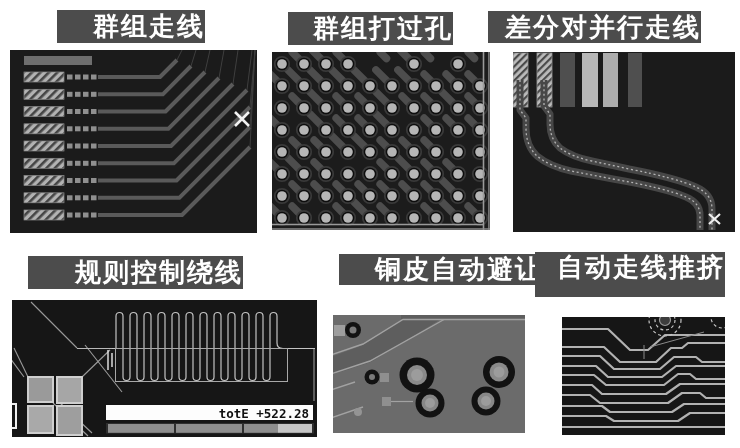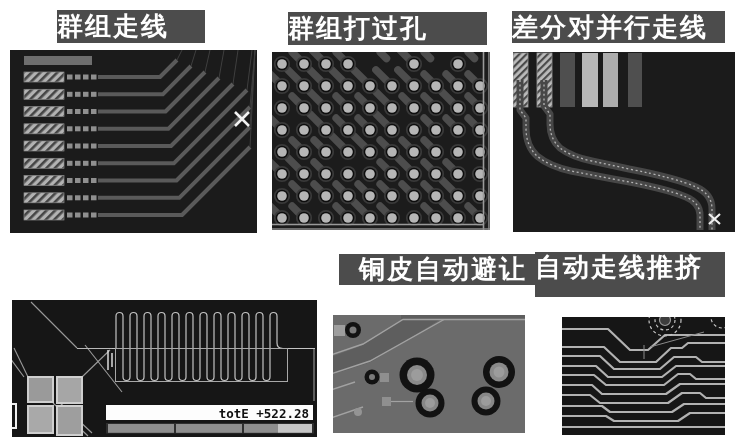--- a/index.html
+++ b/index.html
@@ -1,33 +1,34 @@
 <!DOCTYPE html>
 <html><head>
 <meta charset="utf-8">
 <style>
   html,body{margin:0;padding:0;background:#ffffff;}
   .stage{position:relative;width:740px;height:448px;background:#ffffff;overflow:hidden;
          font-family:"Liberation Sans",sans-serif;}
   .caption{position:absolute;background:#4c4c4c;color:#ffffff;font-weight:bold;
-           font-size:26px;letter-spacing:2px;text-align:left;white-space:nowrap;
+           font-size:26px;letter-spacing:2px;text-align:right;white-space:nowrap;
            overflow:hidden;}
   .panel{position:absolute;}
   .panel svg{display:block;}
   text.statusbar{font-family:"DejaVu Sans Mono","Liberation Mono",monospace;
                  font-weight:bold;font-size:12.5px;fill:#111;}
 </style>
 </head>
 <body>
 
 <div class="stage">
 
   <div class="caption" style="left:57px;top:10px;width:148px;height:33px;line-height:33px;">群组走线</div>
-  <div class="caption" style="left:288px;top:12px;width:199px;height:33px;line-height:33px;">群组打过孔</div>
-  <div class="caption" style="left:512px;top:11px;width:213px;height:32px;line-height:32px;">差分对并行走线</div>
+  <div class="caption" style="left:288px;top:12px;width:165px;height:33px;line-height:33px;">群组打过孔</div>
+  <div class="caption" style="left:488px;top:11px;width:213px;height:32px;line-height:32px;">差分对并行走线</div>
+  <div class="caption" style="left:28px;top:256px;width:215px;height:33px;line-height:33px;">规则控制绕线</div>
   <div class="caption" style="left:339px;top:254px;width:184px;height:31px;line-height:31px;padding-left:20px;">铜皮自动避让</div>
   <div class="caption" style="left:535px;top:252px;width:190px;height:45px;line-height:31px;">自动走线推挤</div>
 
   <div class="panel" style="left:10px;top:50px;">
     <svg width="247" height="183" viewBox="0 0 247 183">
       <defs>
         <pattern id="hatch1" width="6" height="6" patternUnits="userSpaceOnUse" patternTransform="rotate(45)">
           <rect width="6" height="6" fill="#b2b2b2"></rect>
             <rect width="2.6" height="6" fill="#454545"></rect>
         </pattern>

